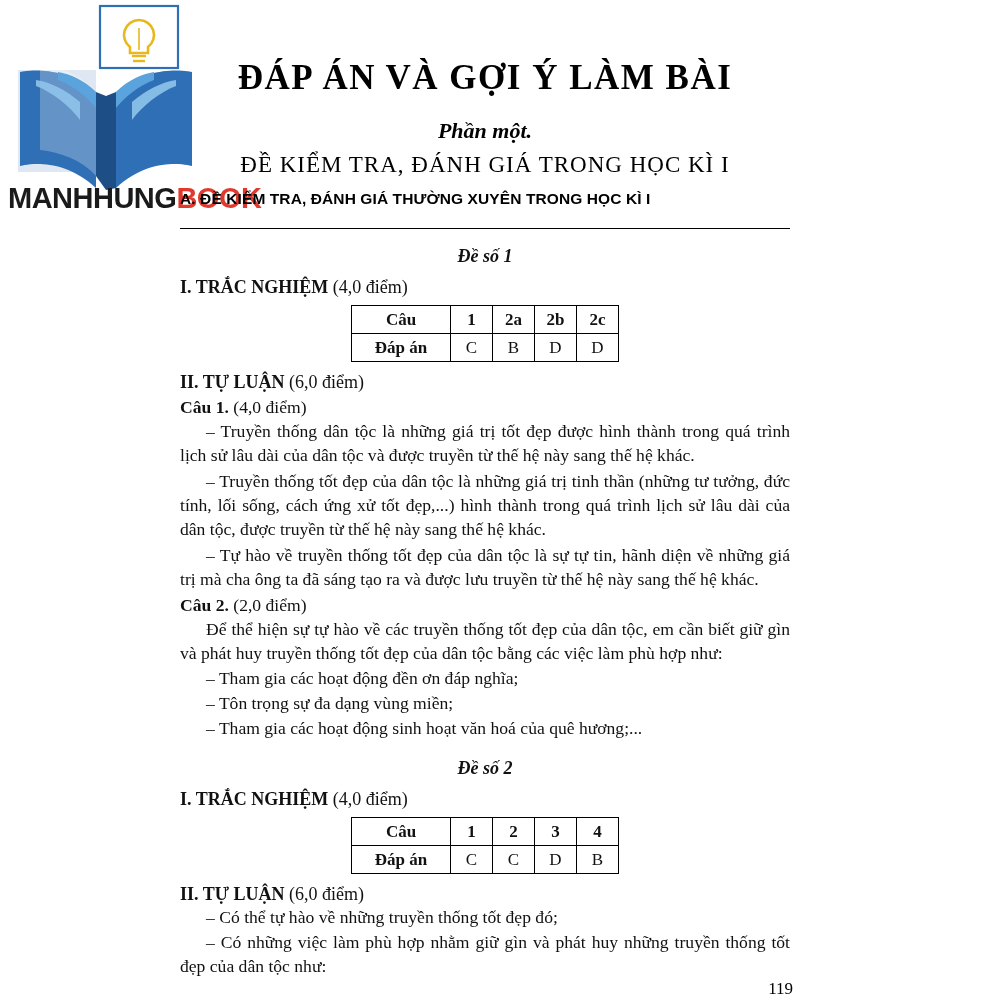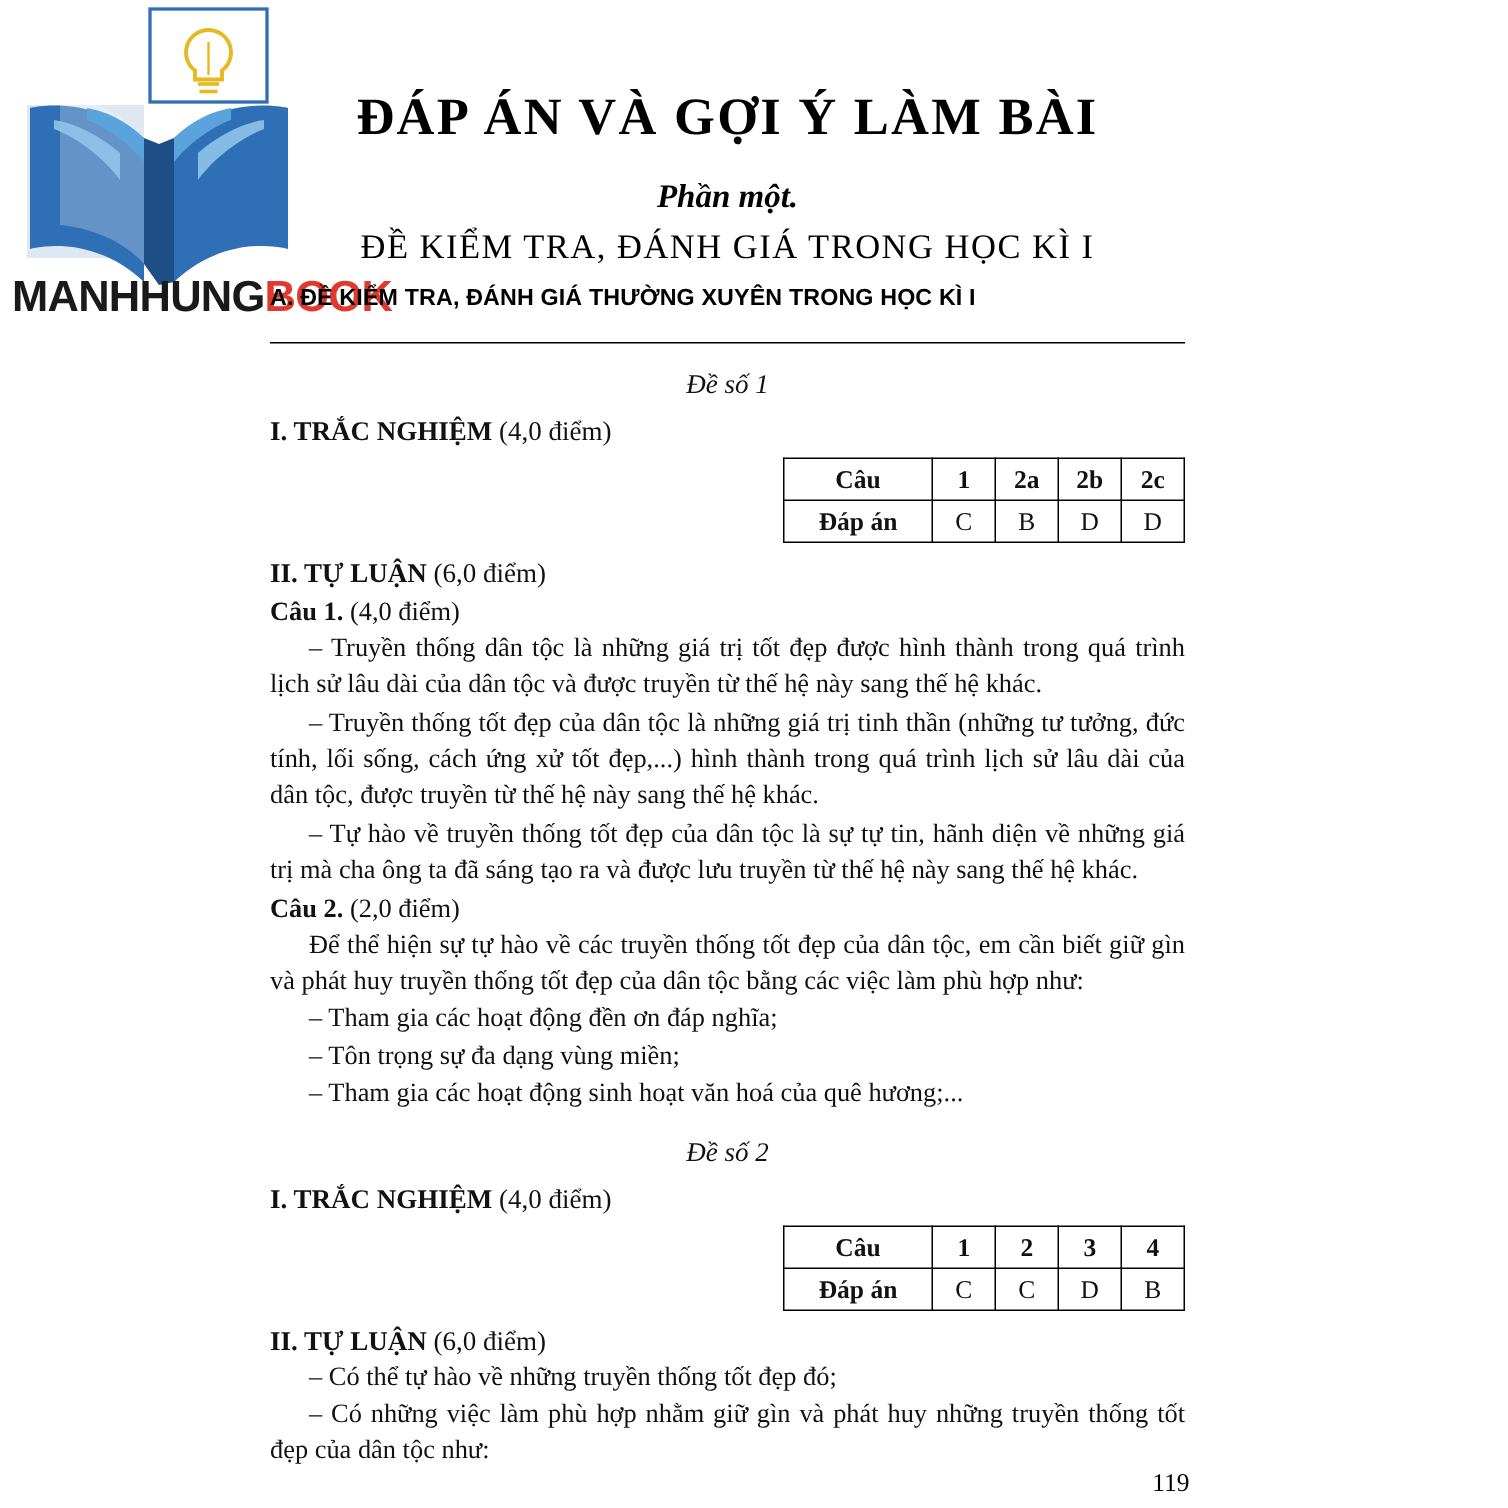--- a/index.html
+++ b/index.html
@@ -83,21 +83,21 @@
     border-bottom: 1.4px solid #000;
     font-family: "Liberation Sans", sans-serif;
     font-weight: bold;
     font-size: 15.5px;
     letter-spacing: 0.1px;
     color: #000;
   }
   .de-so {
     text-align: center;
     font-size: 18px;
-    font-weight: normal;
+    font-weight: bold;
     font-style: italic;
     margin-top: 17px;
   }
   .heading {
     font-size: 18px;
     margin-top: 10px;
   }
   .heading b { font-weight: bold; }
   .heading .pts { font-weight: normal; }
 
@@ -113,21 +113,21 @@
 
   .cauline {
     font-size: 17.6px;
     margin-top: 4px;
   }
   .cauline b { font-weight: bold; font-family: Liberation Serif, serif; }
 
   
   .ans-wrap {
     display: flex;
-    justify-content: flex-end;
+    justify-content: center;
     margin-top: 7px;
   }
   table.ans {
     border-collapse: collapse;
     font-size: 17px;
   }
   table.ans td {
     border: 1.1px solid #000;
     text-align: center;
     padding: 2px 0;

